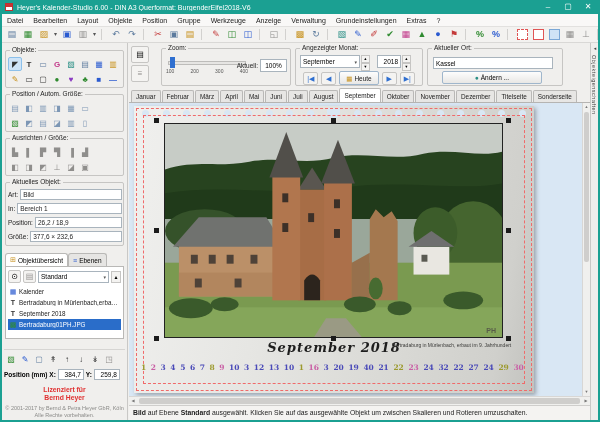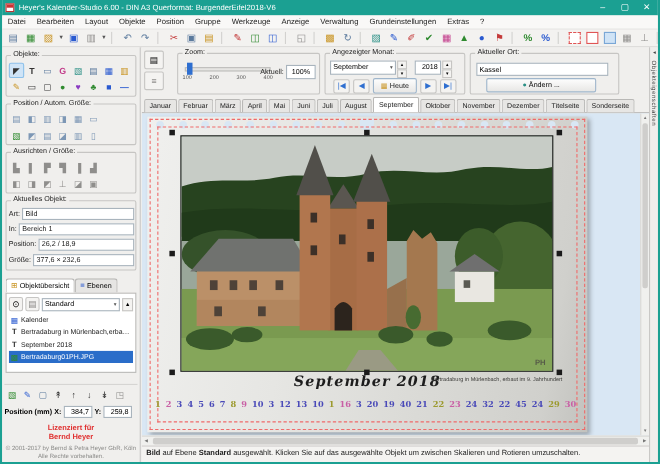--- a/index.html
+++ b/index.html
@@ -564,21 +564,21 @@
                 <span class="day wd">3</span>
                 <span class="day wd">20</span>
                 <span class="day wd">19</span>
                 <span class="day wd">40</span>
                 <span class="day wd">21</span>
                 <span class="day sat">22</span>
                 <span class="day sun">23</span>
                 <span class="day wd">24</span>
                 <span class="day wd">32</span>
                 <span class="day wd">22</span>
-                <span class="day wd">45</span>
+                <span class="day wd">27</span>
                 <span class="day wd">24</span>
                 <span class="day sat">29</span>
                 <span class="day sun">30</span>
               </div>
           </div>
 
           <div class="vscroll">
             <div class="sarr">▲</div>
             <div class="sthumb"></div>
             <div class="sarr down">▼</div>

